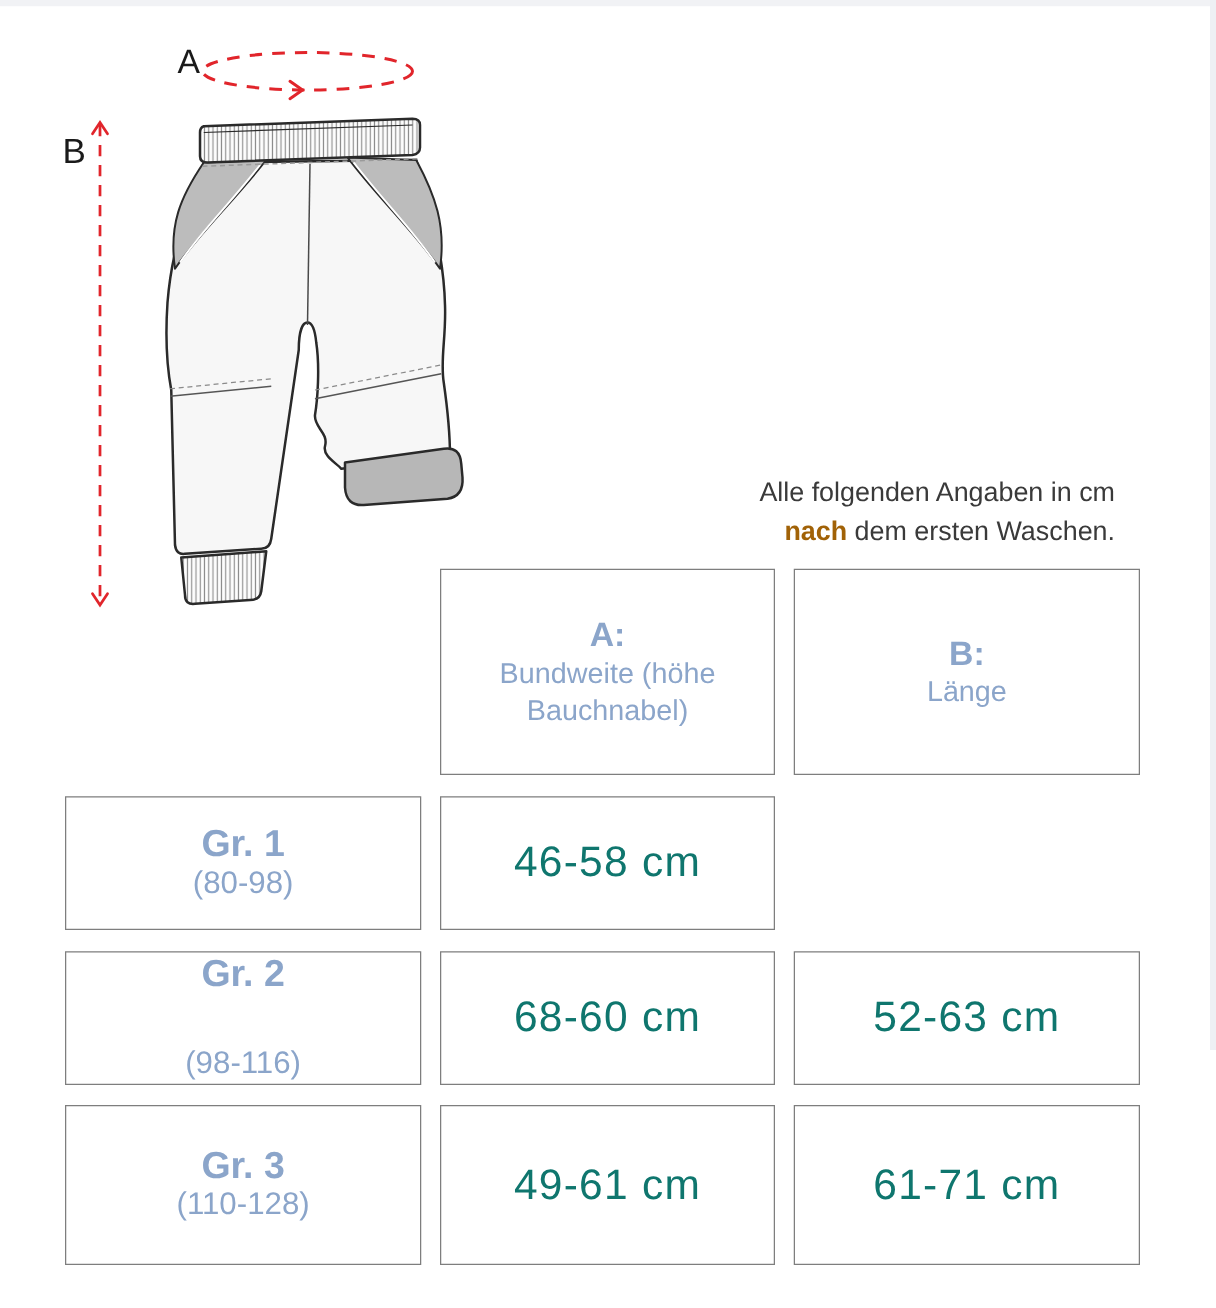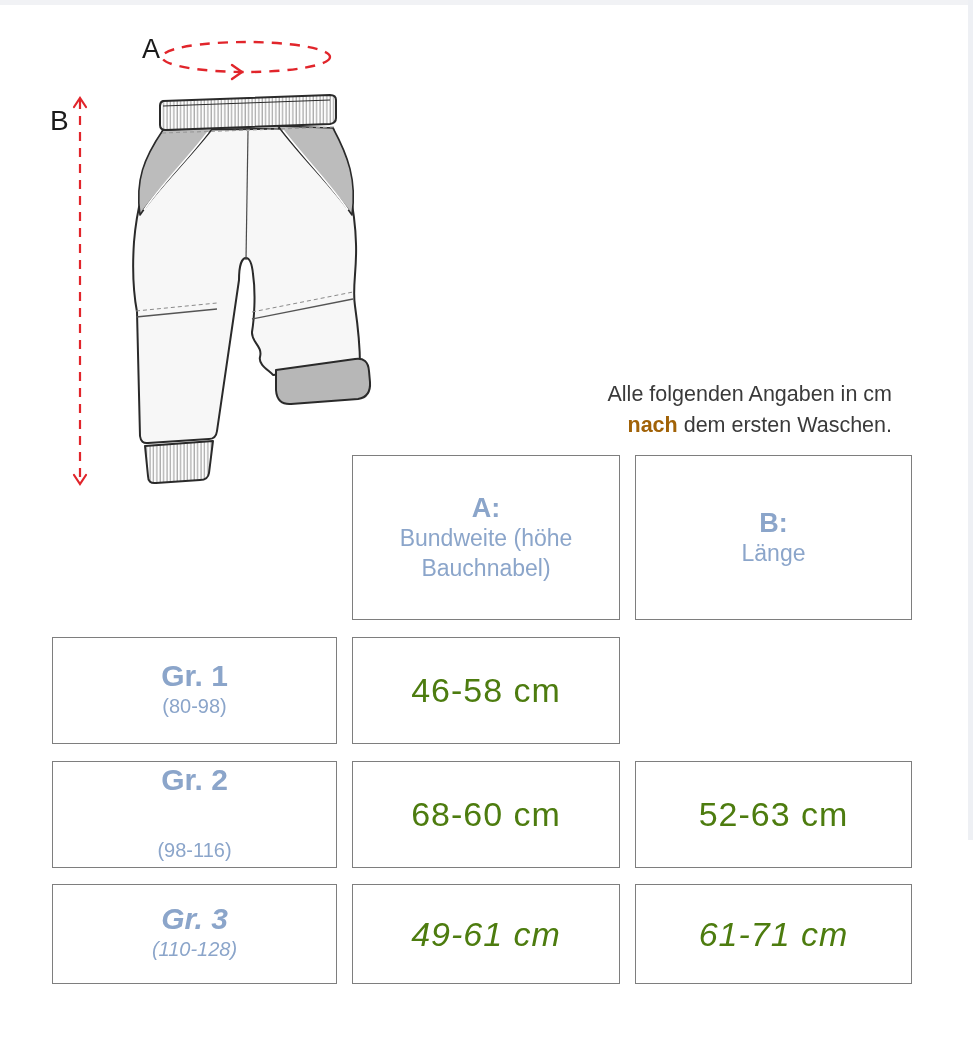--- a/index.html
+++ b/index.html
@@ -30,29 +30,29 @@
     position:absolute;background:#fff;border:1px solid #7e7e7e;
     box-sizing:border-box;display:flex;flex-direction:column;
     align-items:center;justify-content:center;text-align:center;
   }
   .col-label{left:52px;width:285px;}
   .col-a{left:352px;width:268px;}
   .col-b{left:635px;width:277px;}
   .hdr{top:455px;height:165px;}
   .r1{top:637px;height:107px;}
   .r2{top:761px;height:107px;gap:40px;}
-  .r3{top:884px;height:100px;font-style:italic;}
+  .r3{top:884px;height:128px;}
 
   .blue{color:#8ba5ca;}
   .hdr-key{font-weight:bold;font-size:27px;line-height:30px;}
   .hdr-label{font-size:23px;line-height:30px;}
   .hdr-label.wrap{max-width:178px;}
   .size-name{font-weight:bold;font-size:30px;line-height:30px;}
-  .size-range{font-size:20px;line-height:30px;}
-  .value{font-size:34px;color:#4d7c0f;letter-spacing:1px;}
+  .size-range{font-size:25px;line-height:30px;}
+  .value{font-size:34px;color:#0f766e;letter-spacing:1px;}
 
   .pants-wrap{position:absolute;left:30px;top:20px;width:360px;height:475px;}
 </style>
 </head>
 <body>
 
 <div class="page">
 
   <div class="edge-top"></div>
   <div class="edge-right"></div>

